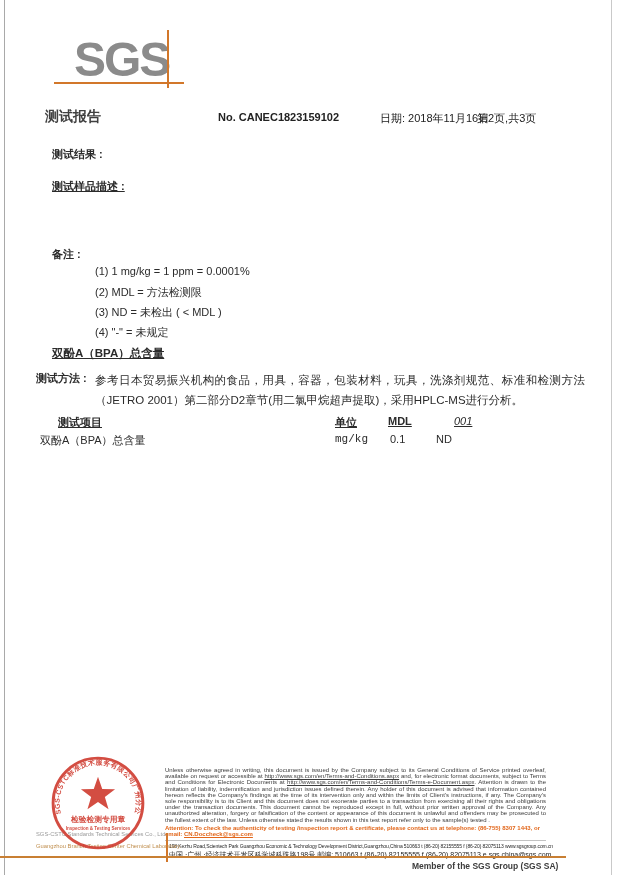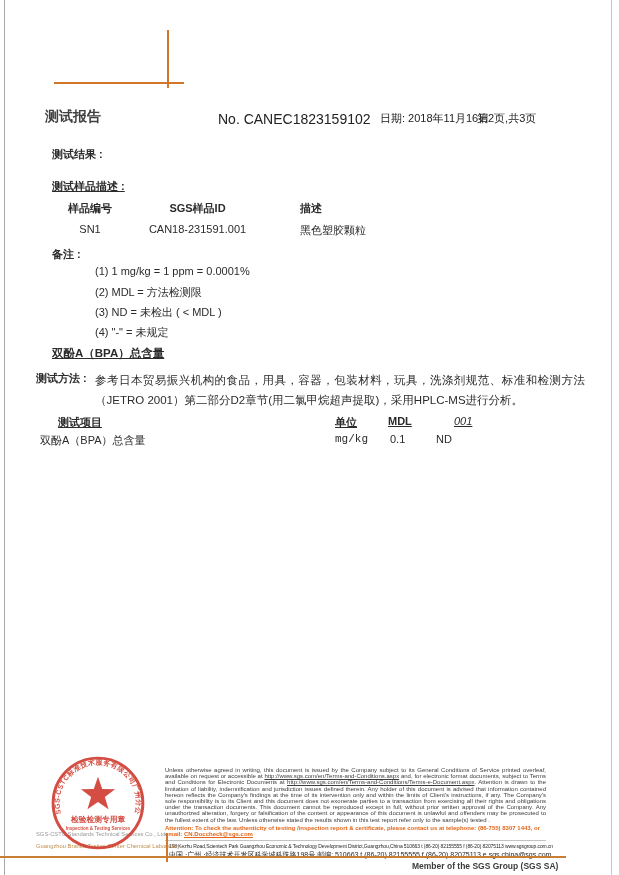--- a/index.html
+++ b/index.html
@@ -10,21 +10,21 @@
   .edge.left { left:4px; background:#a9a9a9; }
   .edge.right { left:611px; background:#c9c9c9; }
 
   
   .logo-text { position:absolute; left:74px; top:36px; font-size:48px; font-weight:bold; letter-spacing:-2px; color:#8b8b8b; line-height:1; }
   .logo-vline { position:absolute; left:167px; top:30px; width:2px; height:58px; background:#d2772a; }
   .logo-hline { position:absolute; left:54px; top:82px; width:130px; height:2px; background:#d2772a; }
 
   
   .title { position:absolute; left:45px; top:108px; font-size:14px; font-weight:bold; color:#404040; }
-  .repno { position:absolute; left:218px; top:111px; font-size:14px; color:#222; }
+  .repno { position:absolute; left:218px; top:111px; font-size:11px; color:#222;font-weight:bold; }
   .date  { position:absolute; left:380px; top:111px; font-size:11px; color:#222; }
   .pginfo{ position:absolute; left:477px; top:111px; font-size:11px; color:#222; }
 
   .lbl { position:absolute; font-size:11px; font-weight:600; color:#2b2b2b; }
   .u { text-decoration:underline; }
 
   
   .stable { position:absolute; left:45px; top:201px; width:420px; font-size:11px; }
   .srow { display:flex; margin-bottom:7px; }
   .sc1 { width:90px; text-align:center; }
@@ -61,43 +61,32 @@
 
   .stamp { position:absolute; left:49px; top:754px; width:98px; height:98px; opacity:0.9; }
 </style>
 </head>
 <body>
 
 <div class="page">
   <div class="edge left"></div>
   <div class="edge right"></div>
 
+  <div class="logo-text">SGS</div>
   <div class="logo-vline"></div>
   <div class="logo-hline"></div>
 
   <div class="title">测试报告</div>
   <div class="repno">No. CANEC1823159102</div>
   <div class="date">日期: 2018年11月16日</div>
   <div class="pginfo">第2页,共3页</div>
 
   <div class="lbl" style="left:52px; top:147px;">测试结果 :</div>
   <div class="lbl u" style="left:52px; top:179px;">测试样品描述 :</div>
 
-  <div class="stable">
-    <div class="srow shead">
-      <span class="sc1">样品编号</span>
-      <span class="sc2">SGS样品ID</span>
-      <span class="sc3">描述</span>
-    </div>
-    <div class="srow">
-      <span class="sc1">SN1</span>
-      <span class="sc2">CAN18-231591.001</span>
-      <span class="sc3">黑色塑胶颗粒</span>
-    </div>
-  </div>
 
   <div class="lbl" style="left:52px; top:247px;">备注 :</div>
   <div class="note" style="top:265px;">(1) 1 mg/kg = 1 ppm = 0.0001%</div>
   <div class="note" style="top:285px;">(2) MDL = 方法检测限</div>
   <div class="note" style="top:305px;">(3) ND = 未检出 ( &lt; MDL )</div>
   <div class="note" style="top:325px;">(4) "-" = 未规定</div>
 
   <div class="bpa-title">双酚A（BPA）总含量</div>
   <div class="lbl" style="left:36px; top:371px;">测试方法 :</div>
   <div class="method-text">参考日本贸易振兴机构的食品，用具，容器，包装材料，玩具，洗涤剂规范、标准和检测方法（JETRO 2001）第二部分D2章节(用二氯甲烷超声提取)，采用HPLC-MS进行分析。</div>

